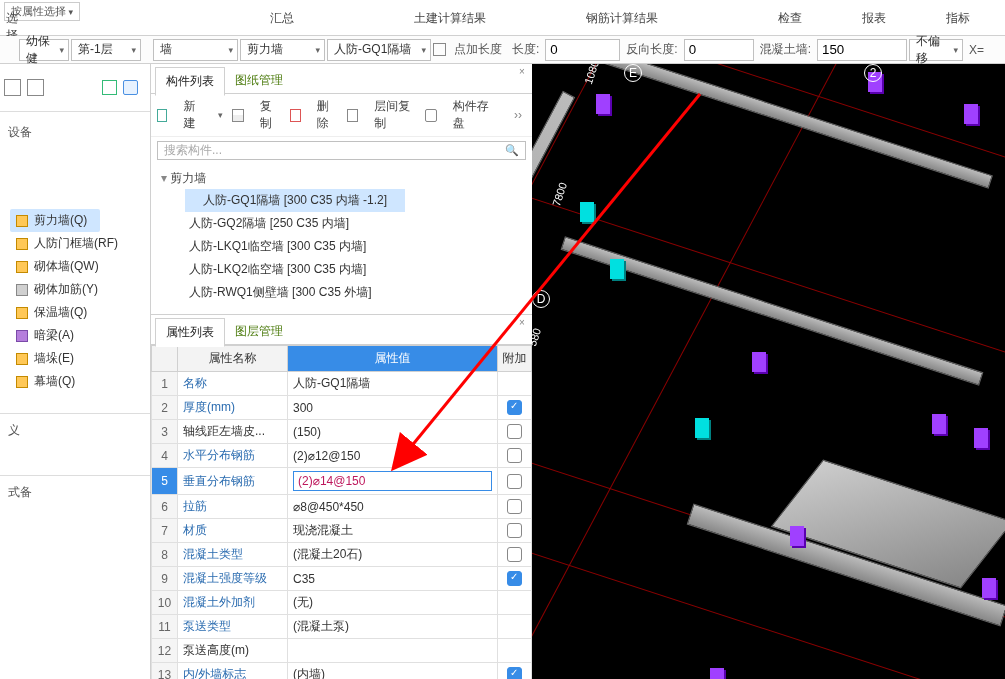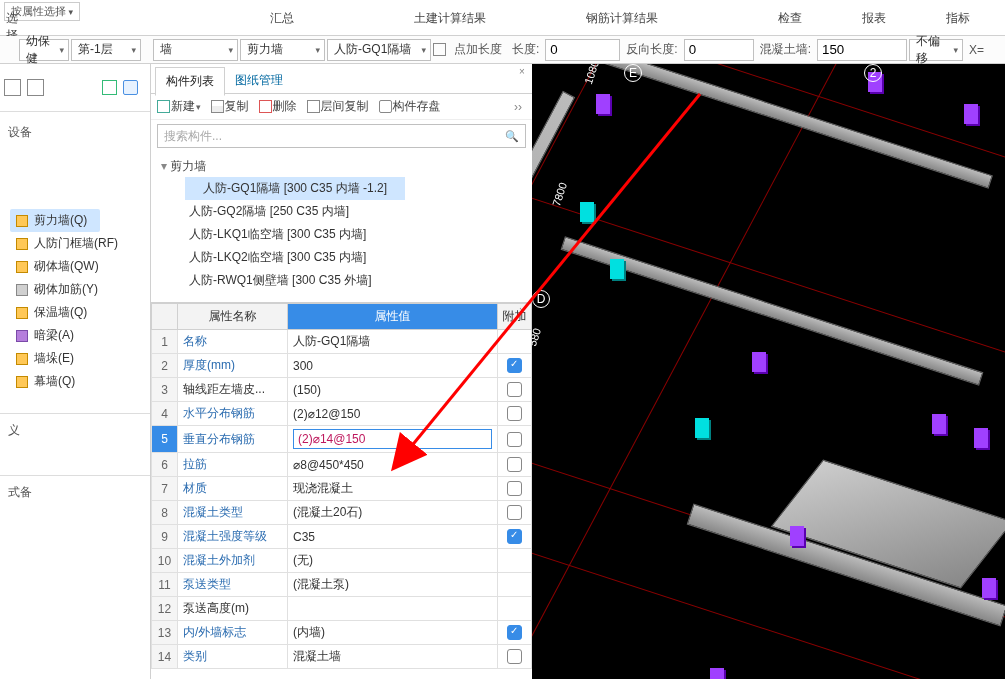--- a/index.html
+++ b/index.html
@@ -26,24 +26,24 @@
 .cat-item { display: flex; align-items: center; height: 23px; gap: 6px; padding: 0 6px; cursor: pointer; }
 .cat-item.active { background: #cfe6ff; border-radius: 2px; width: 90px; }
 .cat-icon { width: 12px; height: 12px; background: #ffc857; border: 1px solid #c48a00; }
 .cat-icon.purple { background: #b57edc; border-color: #7a4aa8; }
 .cat-icon.gray { background: #d0d0d0; border-color: #888; }
 .mid-hdr { border-top: 1px solid #ddd; padding: 8px 0 6px 8px; color: #555; }
 
 .mid-col { position: absolute; left: 150px; top: 64px; width: 382px; bottom: 0; border-left: 1px solid #d0d0d0; display: flex; flex-direction: column; }
 .panel-x { position: absolute; right: 4px; top: 2px; width: 12px; height: 12px; text-align: center; color: #888; font-size: 10px; cursor: pointer; }
 .panel-tabs { display: flex; height: 30px; align-items: center; padding: 4px 4px 0; gap: 0; border-bottom: 1px solid #d0d0d0; position: relative; }
-.ptab { padding: 5px 10px; color: #0369a1; cursor: pointer; }
+.ptab { padding: 5px 10px; color: #4d7c0f; cursor: pointer; }
 .ptab.active { background: #fff; border: 1px solid #d0d0d0; border-bottom-color: #fff; color: #222; position: relative; top: 1px; }
 .toolbar2 { display: flex; align-items: center; gap: 10px; padding: 4px 6px; border-bottom: 1px solid #eee; }
-.tb2-btn { display: flex; align-items: center; gap: 1px; color: #444; cursor: pointer; }
+.tb2-btn { display: flex; align-items: center; gap: 16px; color: #444; cursor: pointer; }
 .ti { width: 13px; height: 13px; display: inline-block; }
 .ti.new { border: 1px solid #4a9; }
 .ti.copy { border: 1px solid #888; background: linear-gradient(#fff 50%, #eee 50%); }
 .ti.del { border: 1px solid #d55; }
 .ti.copylayer { border: 1px solid #888; }
 .ti.save { border: 1px solid #888; border-radius: 2px; }
 .search-box { margin: 4px 6px; height: 24px; border: 1px solid #c0c0c0; padding: 0 6px; color: #aaa; display: flex; align-items: center; position: relative; }
 .search-box::after { content: "🔍"; position: absolute; right: 6px; font-size: 11px; color: #aaa; }
 .tree { padding: 4px 10px; }
 .tree-root { color: #444; padding: 2px 0; }
@@ -206,20 +206,24 @@
       <div class="tree-item sel">人防-GQ1隔墙 [300 C35 内墙 -1.2]</div>
       <div class="tree-item">人防-GQ2隔墙 [250 C35 内墙]</div>
       <div class="tree-item">人防-LKQ1临空墙 [300 C35 内墙]</div>
       <div class="tree-item">人防-LKQ2临空墙 [300 C35 内墙]</div>
       <div class="tree-item">人防-RWQ1侧壁墙 [300 C35 外墙]</div>
     </div>
   </div>
 
   <div class="prop-panel">
     <div class="panel-x">×</div>
+    <div class="panel-tabs">
+      <div class="ptab active">属性列表</div>
+      <div class="ptab">图层管理</div>
+    </div>
     <table class="prop-table">
       <thead>
         <tr>
           <th style="width:26px"></th>
           <th>属性名称</th>
           <th class="valh">属性值</th>
           <th style="width:20px">附加</th>
         </tr>
       </thead>
       <tbody id="prop-body">

